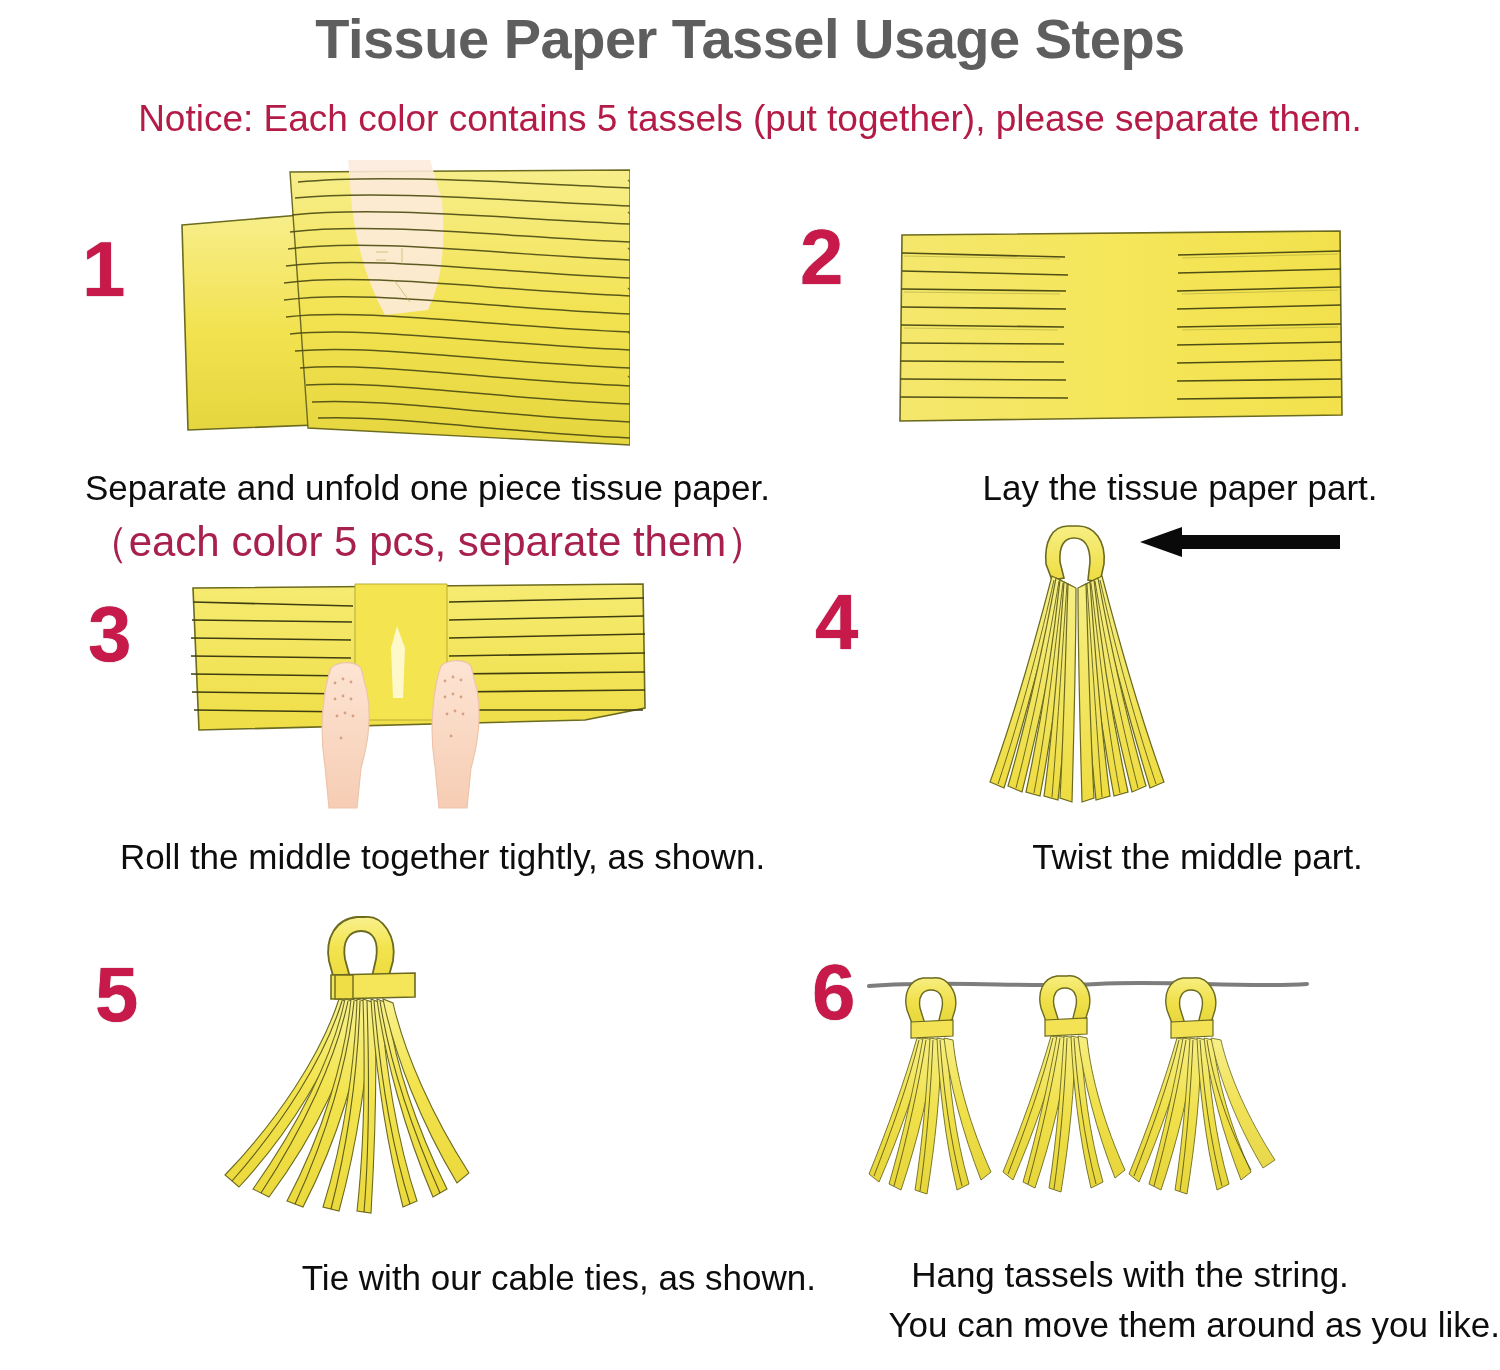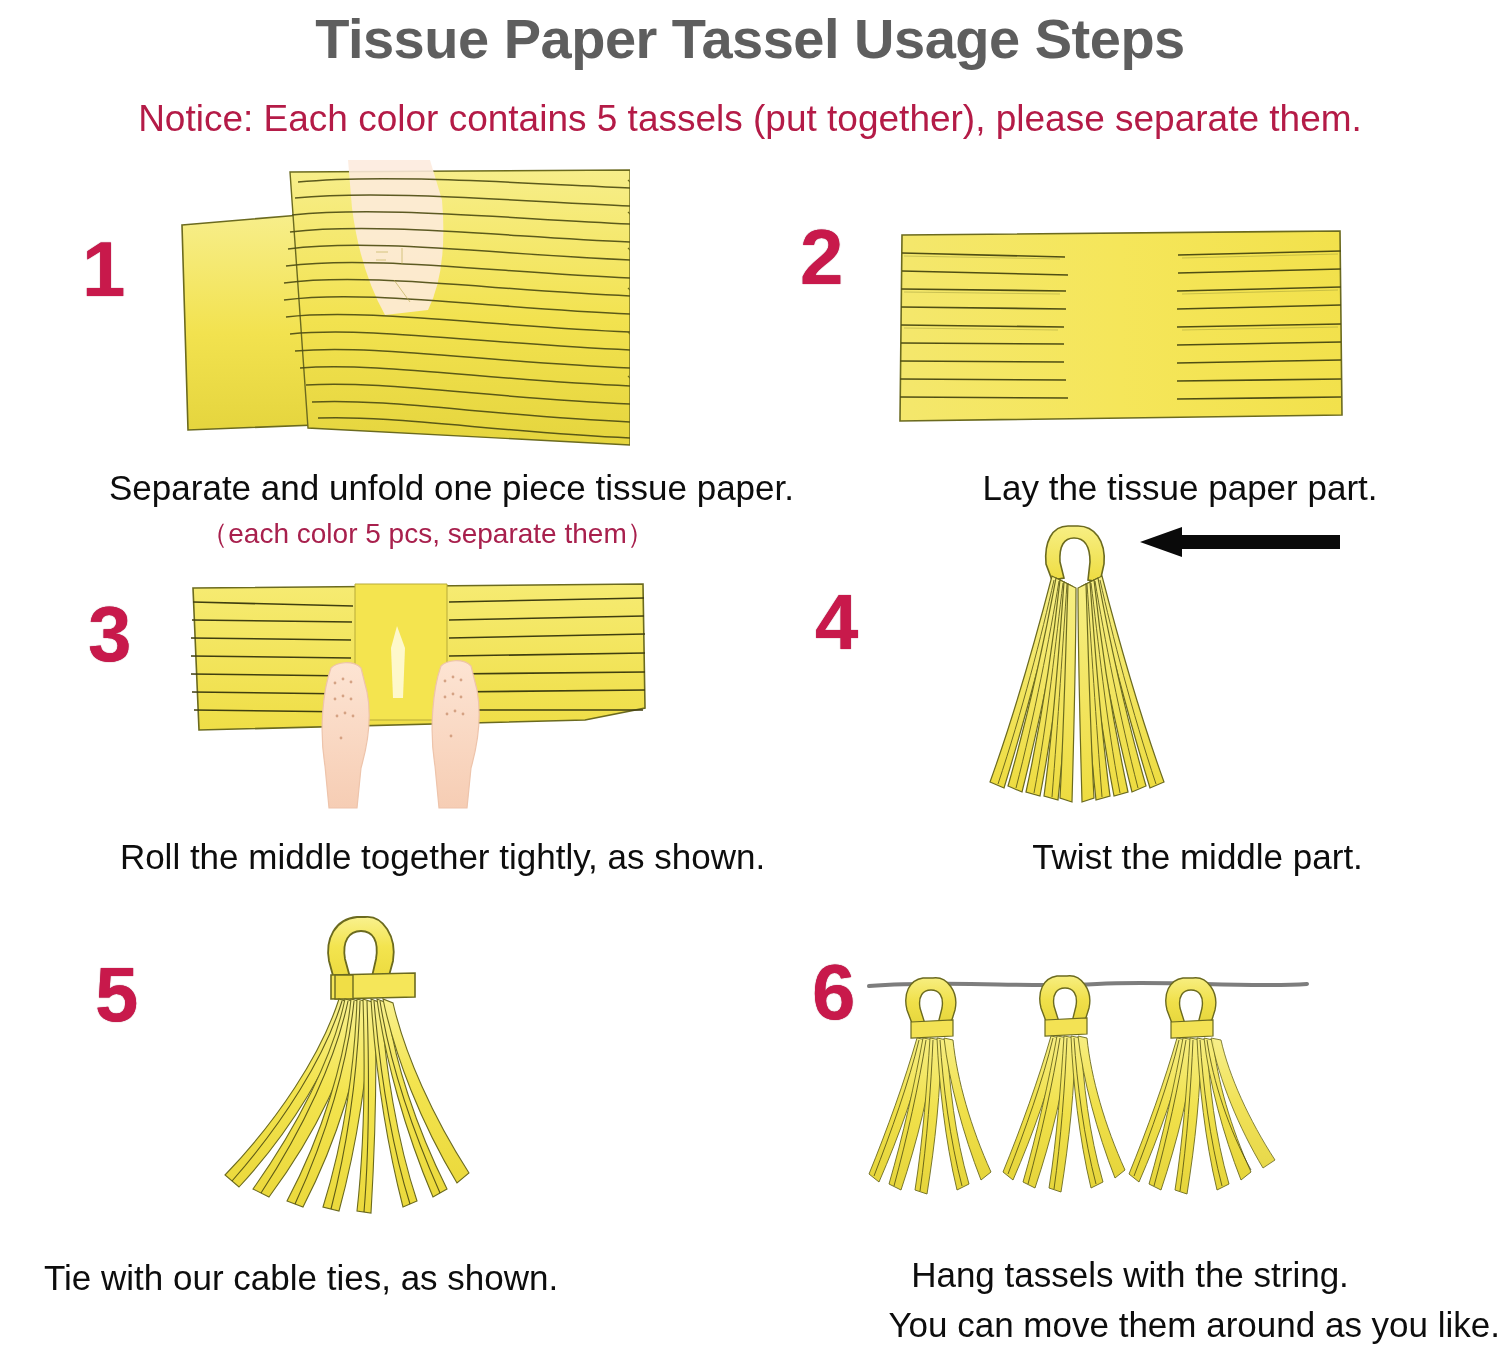--- a/index.html
+++ b/index.html
@@ -55,21 +55,21 @@
   }
   .caption {
     position: absolute;
     font-size: 35px;
     color: #0d0d0d;
     white-space: nowrap;
     line-height: 1.12;
   }
   .caption.sub {
     color: #a8204d;
-    font-size: 28px;
+    font-size: 42px;
   }
 
   .art {
     position: absolute;
   }
 
   
   #num-1 { left: 82px;  top: 230px; }
   #num-2 { left: 800px; top: 218px; }
   #num-3 { left: 88px;  top: 595px; }
@@ -78,26 +78,26 @@
   #num-6 { left: 812px; top: 953px; }
 
   #art-1 { left: 180px; top: 160px; width: 450px; height: 290px; }
   #art-2 { left: 880px; top: 225px; width: 465px; height: 200px; }
   #art-3 { left: 185px; top: 580px; width: 465px; height: 240px; }
   #art-4 { left: 960px; top: 520px; width: 250px; height: 300px; }
   #arrow-4 { left: 1140px; top: 525px; width: 200px; height: 34px; }
   #art-5 { left: 215px; top: 905px; width: 355px; height: 330px; }
   #art-6 { left: 865px; top: 970px; width: 445px; height: 255px; }
 
-  #cap-1     { left: 0px;  top: 468px; width: 855px; text-align: center; margin-left: 24px; }
+  #cap-1     { left: 0px;  top: 468px; width: 855px; text-align: center; }
   #cap-1-sub { left: 0px;  top: 518px; width: 855px; text-align: center; }
   #cap-2     { left: 860px; top: 468px; width: 640px; text-align: center; }
   #cap-3     { left: 0px;  top: 837px; width: 845px; text-align: center; padding-left: 20px; }
   #cap-4     { left: 870px; top: 837px; width: 655px; text-align: center; }
-  #cap-5     { left: 0px;  top: 1258px; width: 760px; text-align: left; padding-left: 44px; }
+  #cap-5     { left: 12px;  top: 1258px; width: 760px; text-align: right; padding-left: 44px; }
   #cap-6a    { left: 760px; top: 1255px; width: 740px; text-align: center; }
   #cap-6b    { left: 740px; top: 1305px; width: 760px; text-align: right; }
 </style>
 </head>
 <body>
 
 <div id="page-title">Tissue Paper Tassel Usage Steps</div>
 
 <div id="notice-line">
   <span class="notice-label">Notice:</span><span> Each color contains 5 tassels (put together), please separate them.</span>

